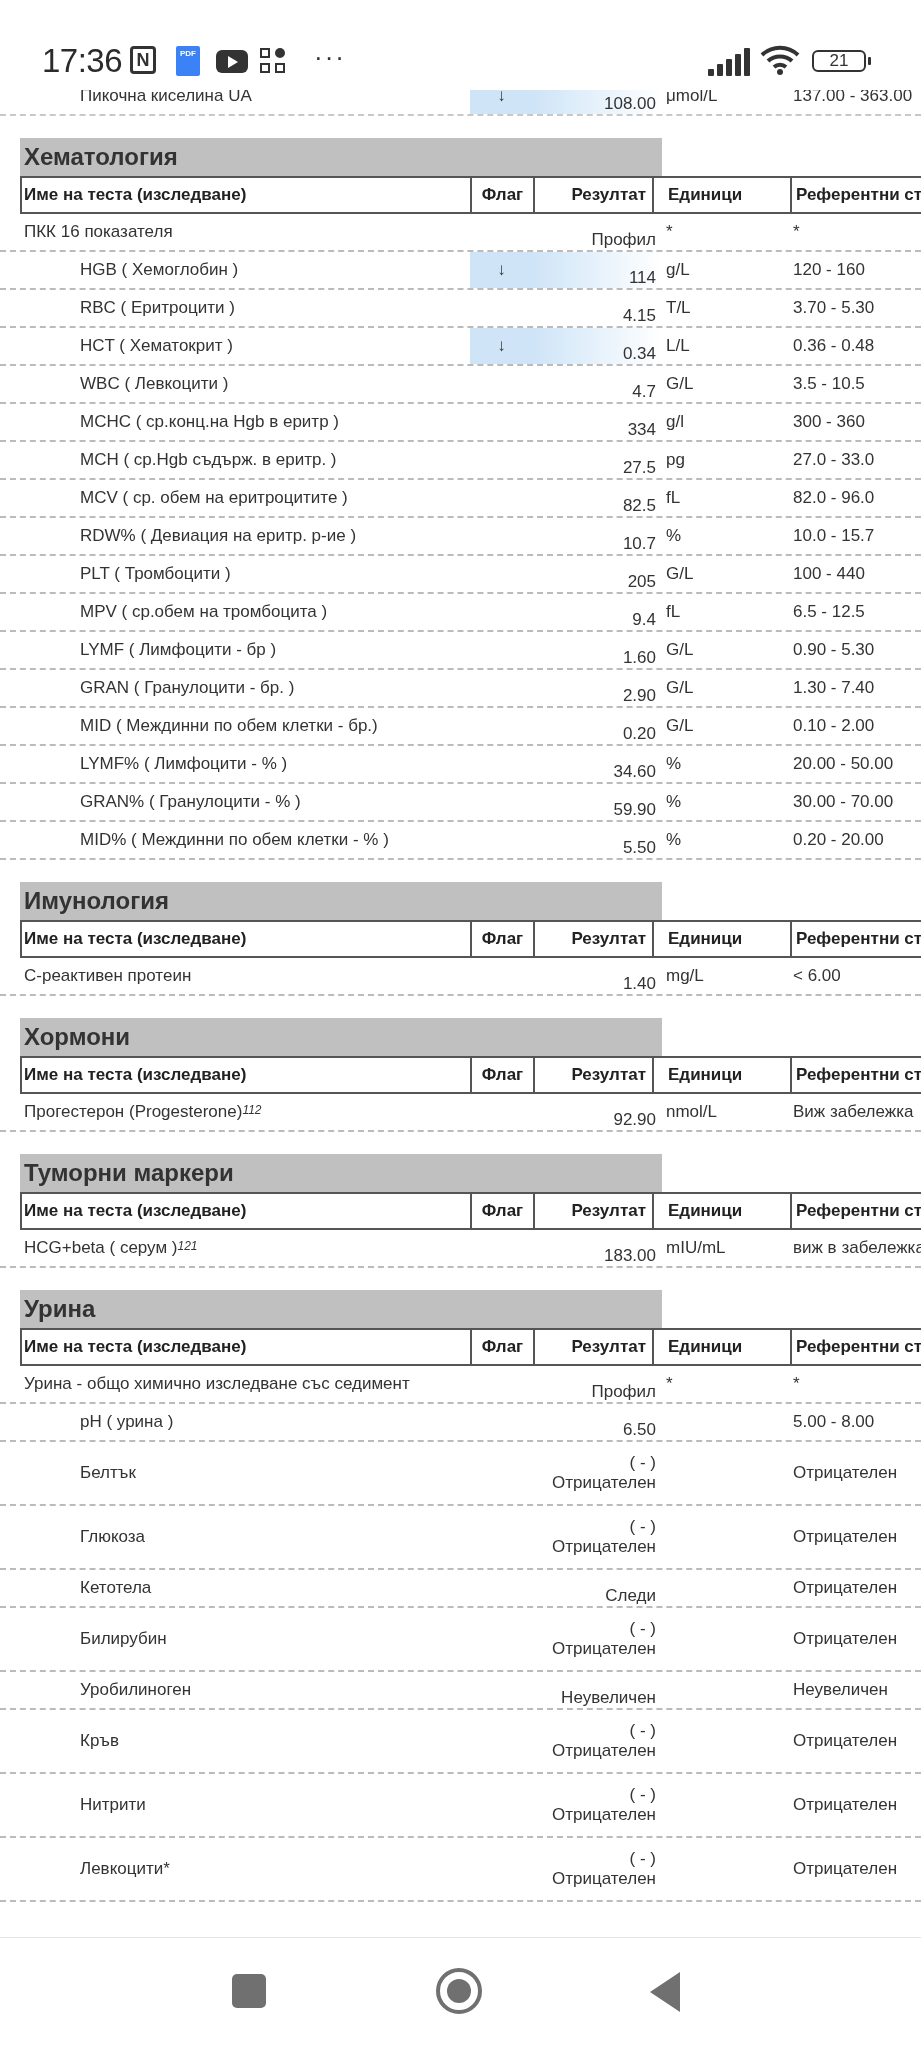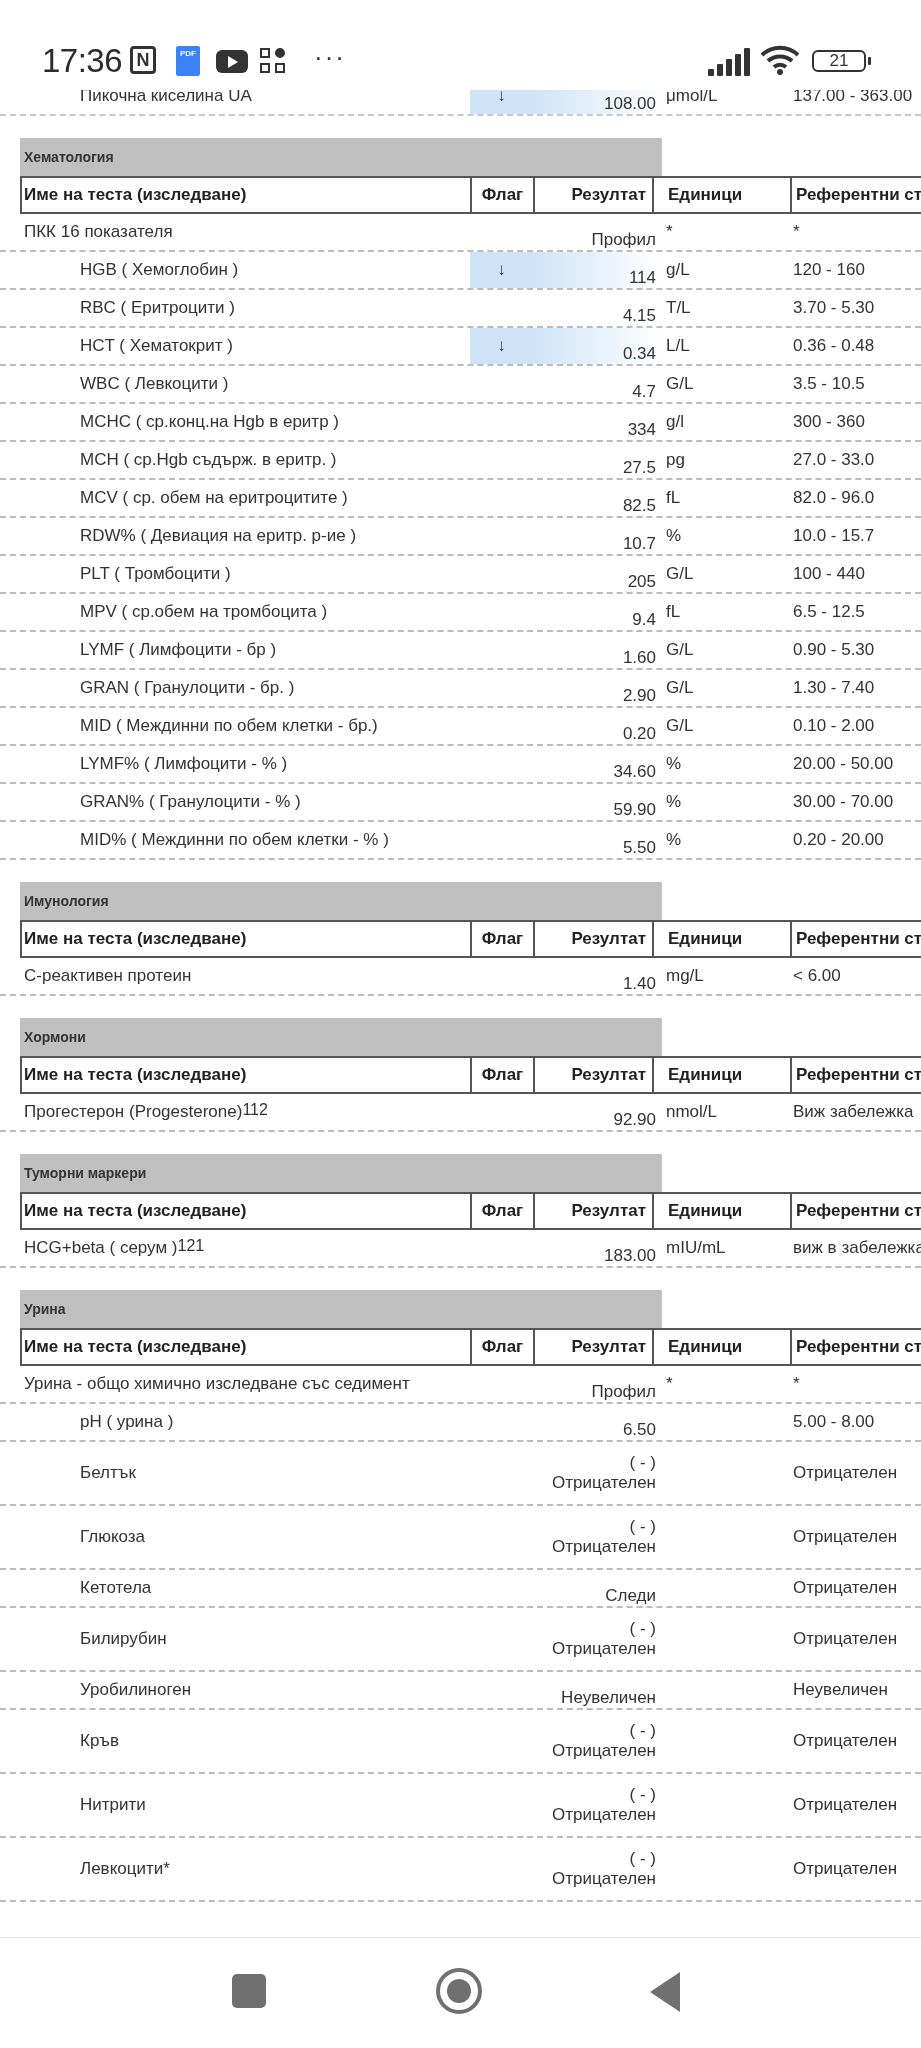--- a/index.html
+++ b/index.html
@@ -26,24 +26,24 @@
   .row.tall { height:64px; }
   .cell { position:absolute; top:0; height:100%; display:flex; align-items:center; box-sizing:border-box; }
   .c-name { left:24px; width:446px; }
   .c-name.indent { left:53px;margin-left:27px; }
   .c-flag { left:470px; width:63px; justify-content:center; }
   .c-res { left:533px; width:129px; justify-content:flex-end; padding-right:6px; text-align:right; flex-direction:column; align-items:flex-end; }
   .c-res.single { flex-direction:row; }
   .c-unit { left:666px; width:124px; }
   .c-ref { left:793px; width:140px; white-space:nowrap; }
   .flagbg { position:absolute; left:470px; top:0; width:192px; height:100%; background:linear-gradient(to right, #cfe4f7 0, #cfe4f7 63px, #d8eaf9 90px, #ffffff 192px); }
-  sup { font-size:16px; vertical-align:top; position:relative; top:-2px; }
+  sup { font-size:12px; vertical-align:top; position:relative; top:-2px;font-style:italic; }
 
   .section { position:relative; margin-top:22px; }
-  .sec-title { margin-left:20px; width:642px; height:38px; background:#c0c0c0; font-size:14px; font-weight:bold; color:#333; display:flex; align-items:center; padding-left:4px; box-sizing:border-box; }
+  .sec-title { margin-left:20px; width:642px; height:38px; background:#c0c0c0; font-size:24px; font-weight:bold; color:#333; display:flex; align-items:center; padding-left:4px; box-sizing:border-box; }
   .thead { position:relative; margin-left:20px; width:920px; height:38px; border:2px solid #555; border-right:none; box-sizing:border-box; font-size:17px; font-weight:bold; color:#222; }
   .th { position:absolute; top:0; height:100%; display:flex; align-items:center; box-sizing:border-box; }
   .th-name { left:2px; width:448px; border-right:2px solid #555; }
   .th-flag { left:450px; width:63px; justify-content:center; border-right:2px solid #555; }
   .th-res { left:503px; width:129px; justify-content:flex-end; padding-right:6px; border-right:2px solid #555; }
   .th-unit { left:642px; width:128px; padding-left:4px; border-right:2px solid #555; }
   .th-ref { left:770px; width:200px; padding-left:4px; white-space:nowrap; }
   .tbody .row { border-bottom:2px dashed #bbb;padding-left:25px; }
 
   .navbar { position:absolute; top:1937px; left:0; width:921px; height:111px; background:#fff; border-top:1px solid #e2e2e2; }

